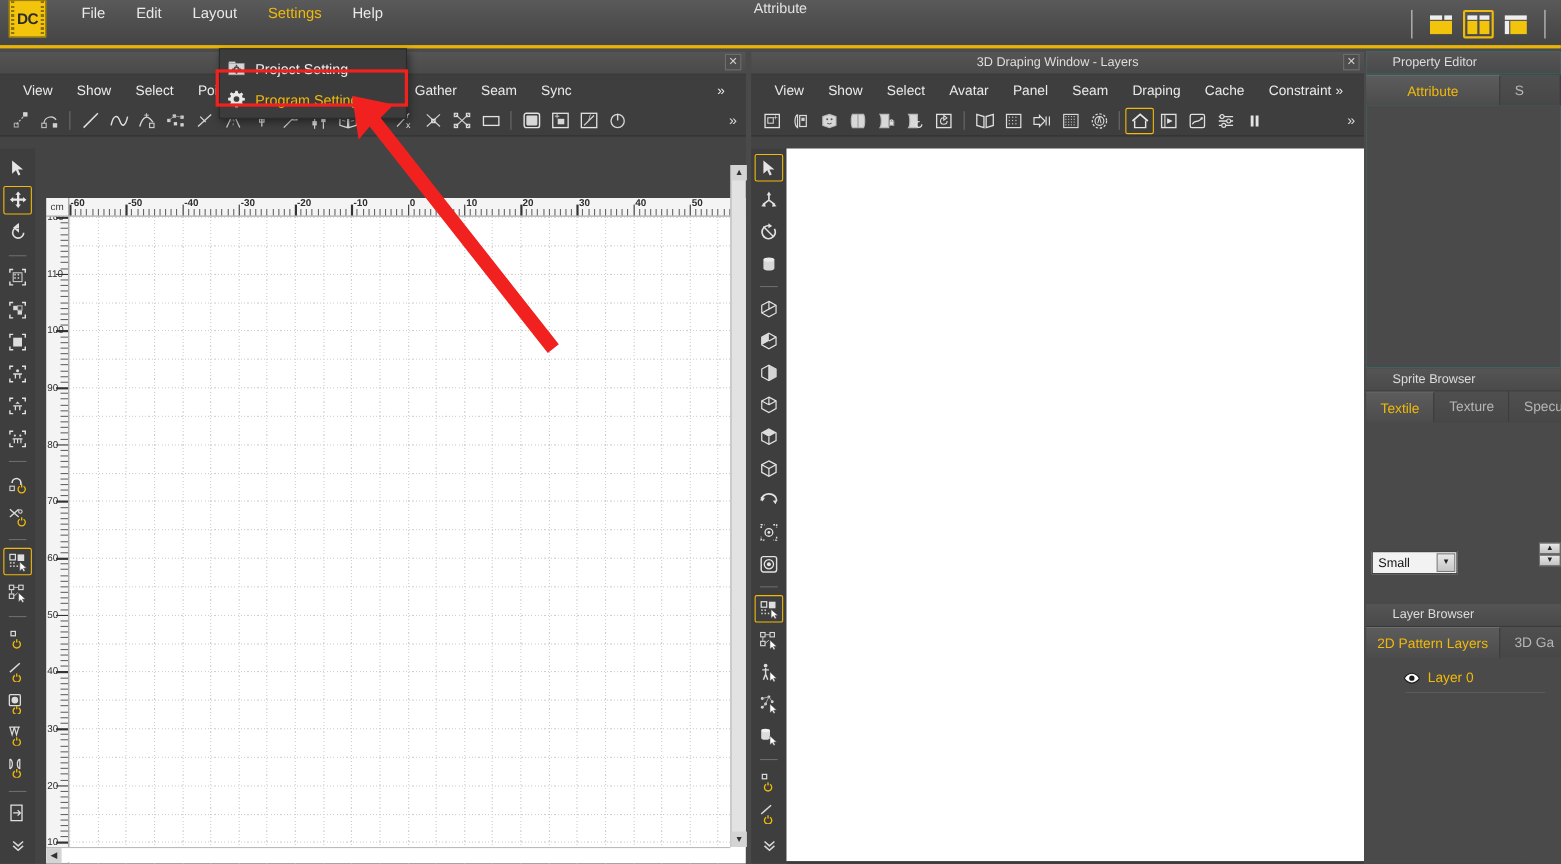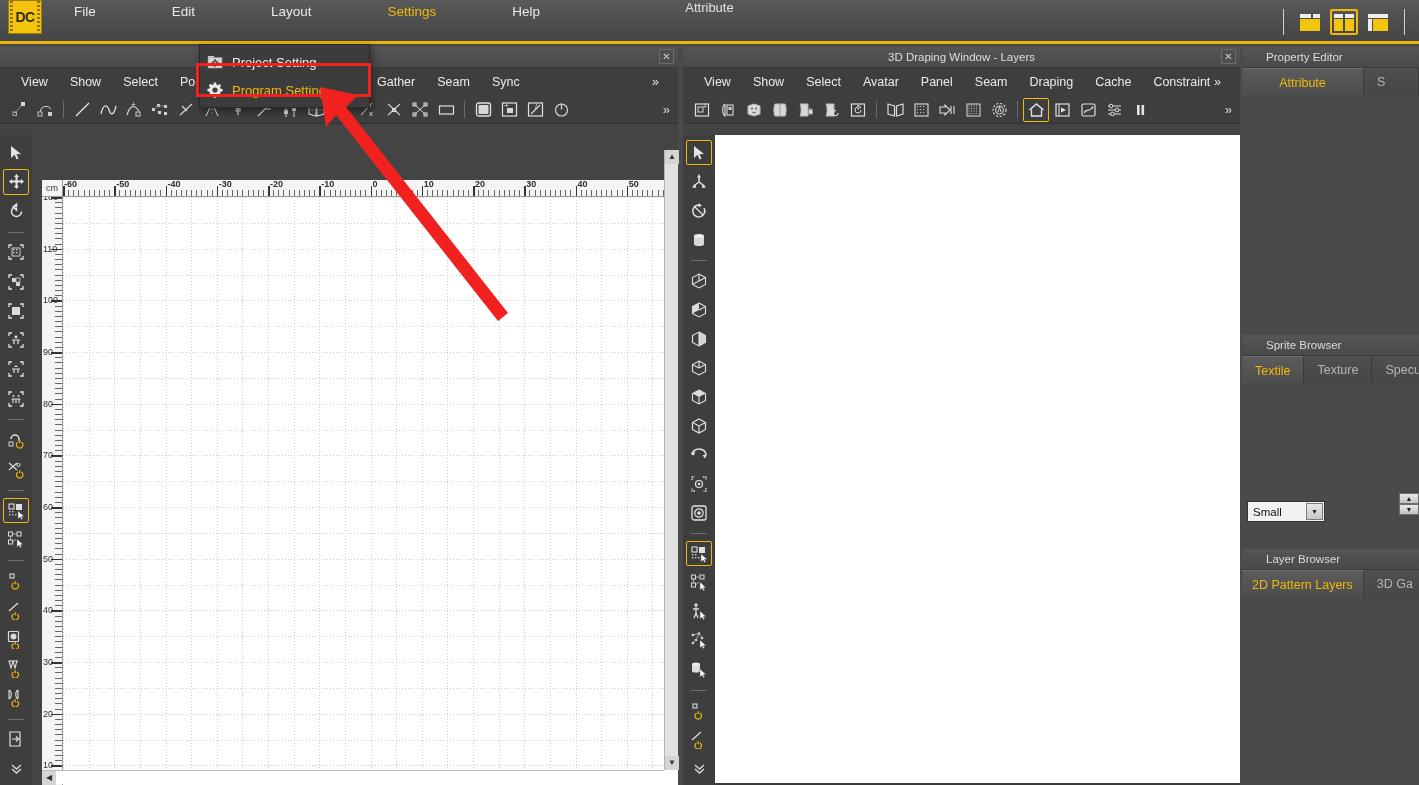--- a/index.html
+++ b/index.html
@@ -24,21 +24,21 @@
     background: #f2c40c; border: 1px solid #9a7c06;
     display: flex; align-items: center; justify-content: center;
     font-weight: bold; font-size: 14px; color: #2b2b2b; letter-spacing: -.5px;
     position: relative;
   }
   .logo::before, .logo::after {
     content:""; position:absolute; top:0; bottom:0; width:3px;
     background: repeating-linear-gradient(180deg,#8d7205 0 2px, transparent 2px 4px);
   }
   .logo::before{ left:1px; } .logo::after{ right:1px; }
-  .menu-items { display:flex; align-items:center; margin-left: 18px; gap: 48px; }
+  .menu-items { display:flex; align-items:center; margin-left: 18px; }
   .menu-item {
     padding: 4px 14px; font-size: 13.5px; color: #e9e9e9; cursor: default;
   }
   .menu-item.active { color: #f0b90b; }
   .win-title {
     position: absolute; left: 0; right: 0; text-align: center;
     font-size: 13px; color: #e2e2e2; pointer-events: none;
   }
   .layout-btns {
     position: absolute; right: 8px; top: 5px; height: 34px;
@@ -1250,20 +1250,32 @@
       </div>
     </div>
   </div>
 
   <div style="position:absolute;left:1242px;top:549px;width:177px;height:236px;background:#4a4a4a;">
     <div class="dock-title">Layer Browser</div>
     <div class="tabstrip">
       <div class="dtab sel" style="padding:0 10px;">2D Pattern Layers</div>
       <div class="dtab" style="flex:1;">3D Ga</div>
     </div>
+    <div class="dock-body" style="height:187px;padding-top:5px;">
+      <div class="layer-row">
+        <span>
+          <svg width="15" height="11" viewBox="0 0 15 11">
+              <path d="M7.5 1 C11 1 13.6 4 14.3 5.5 C13.6 7 11 10 7.5 10 C4 10 1.4 7 0.7 5.5 C1.4 4 4 1 7.5 1 Z" fill="#ffffff" stroke="#1c1c1c" stroke-width="1"></path>
+              <circle cx="7.5" cy="5.5" r="2.4" fill="#1c1c1c"></circle>
+            </svg>
+        </span>
+        <span>Layer 0</span>
+      </div>
+      <div class="layer-sep"></div>
+    </div>
   </div>
 
   <div class="dropdown">
     <div class="dd-item">
       <span>
         <svg width="16" height="16" viewBox="0 0 16 16">
             <rect x="1" y="2" width="6" height="2.2" fill="#cfcfcf"></rect>
             <rect x="1" y="3.6" width="14" height="10.4" fill="#d6d6d6" stroke="#9a9a9a" stroke-width=".6"></rect>
             <circle cx="8" cy="9" r="2.8" fill="#4c4c4c"></circle>
             <circle cx="8" cy="9" r="1.1" fill="#d6d6d6"></circle>

